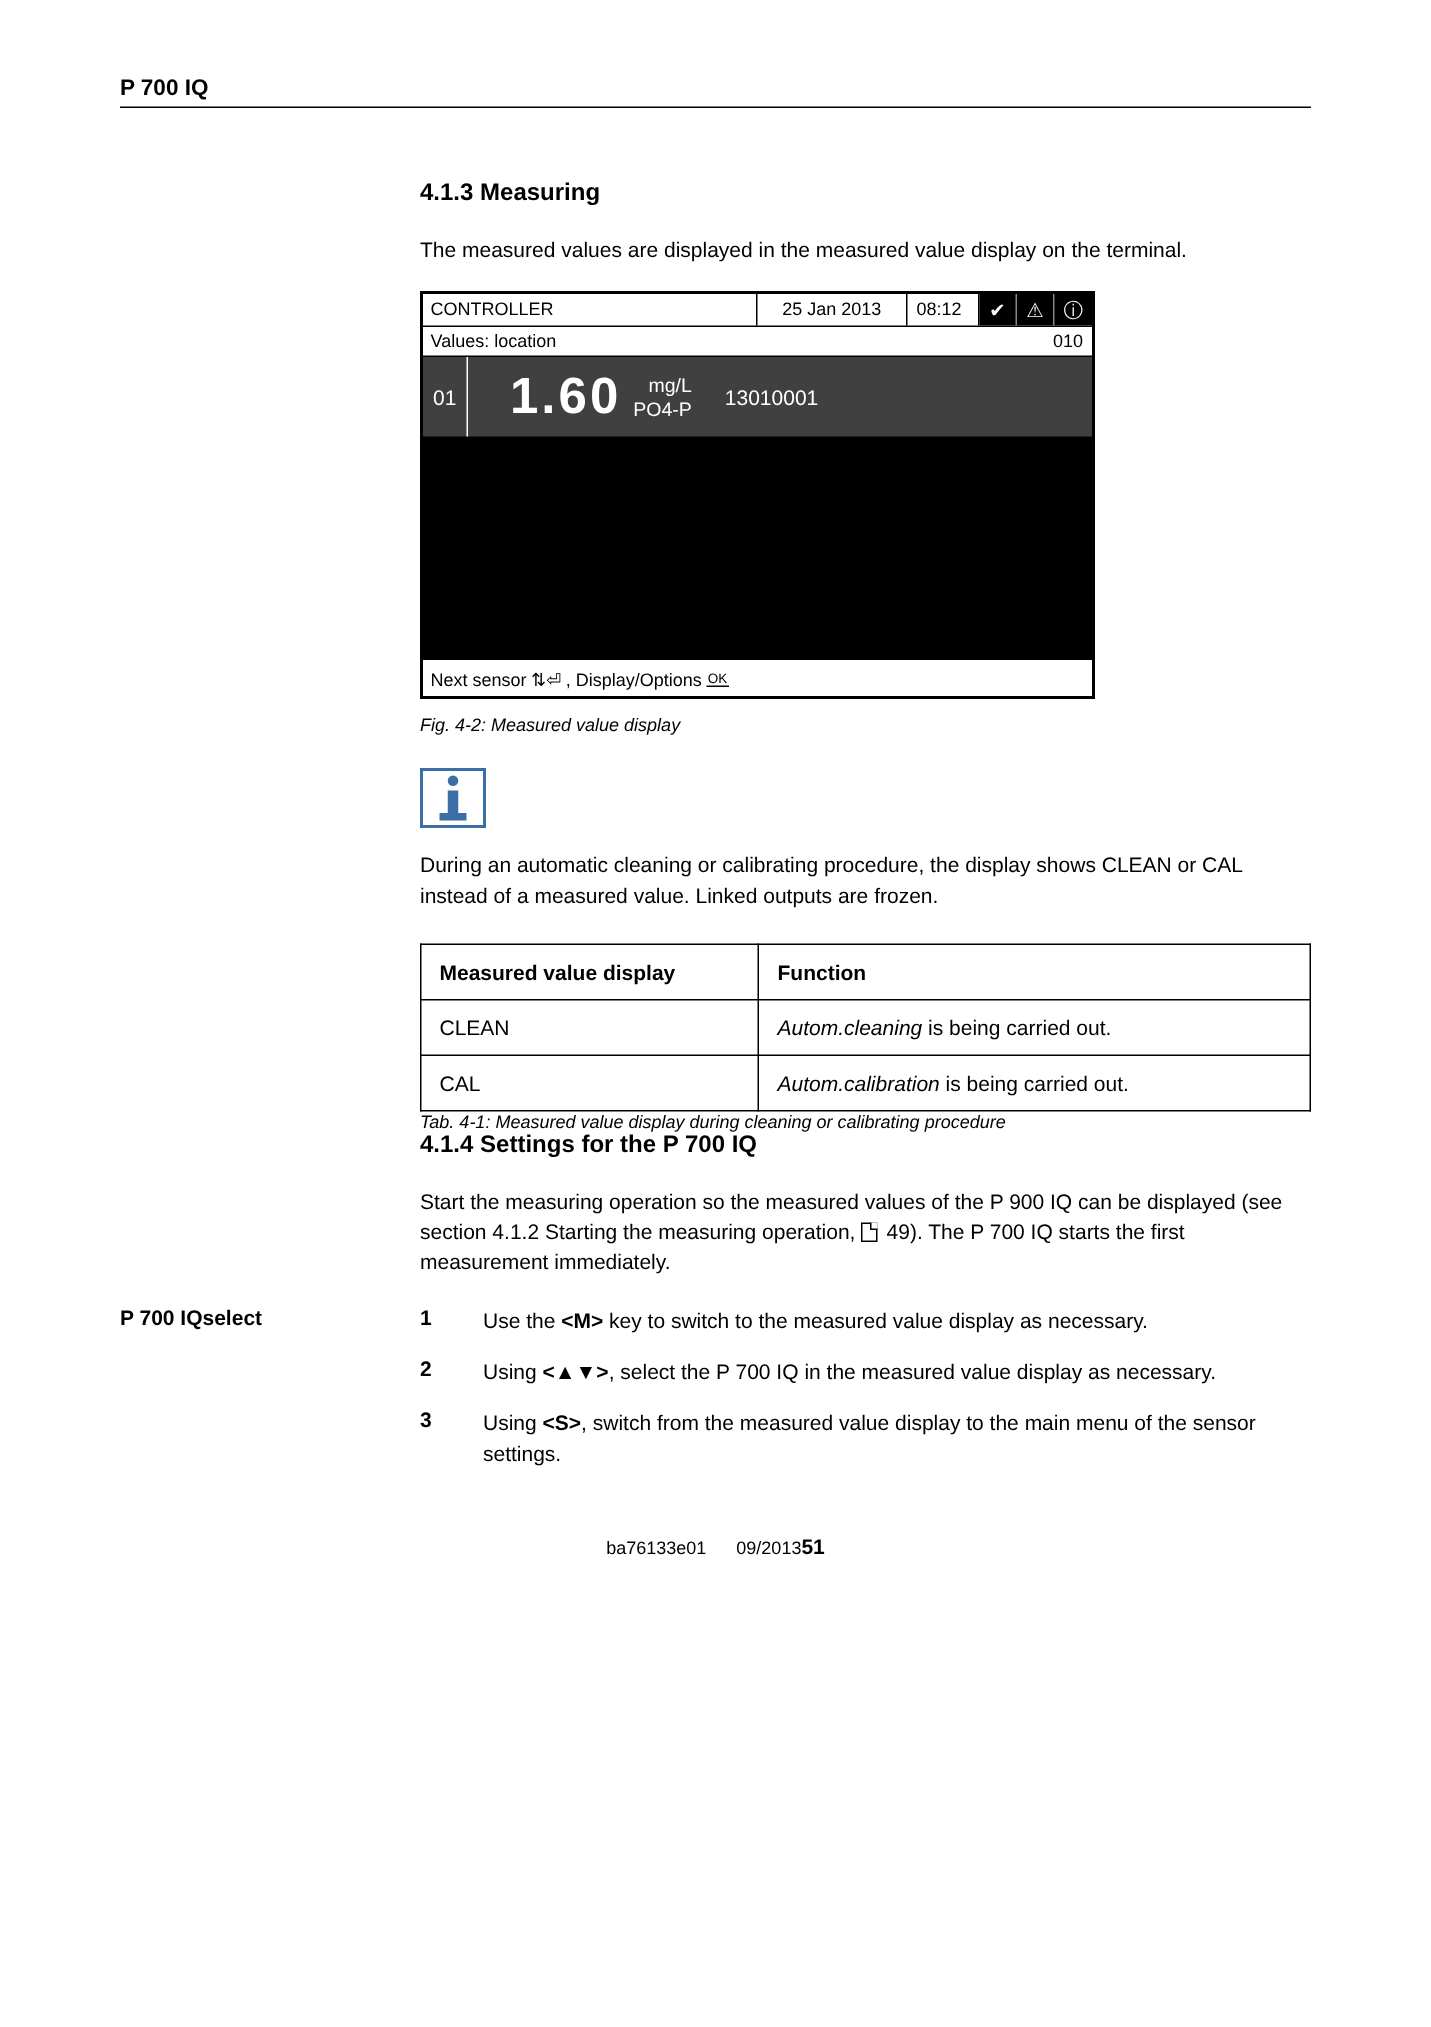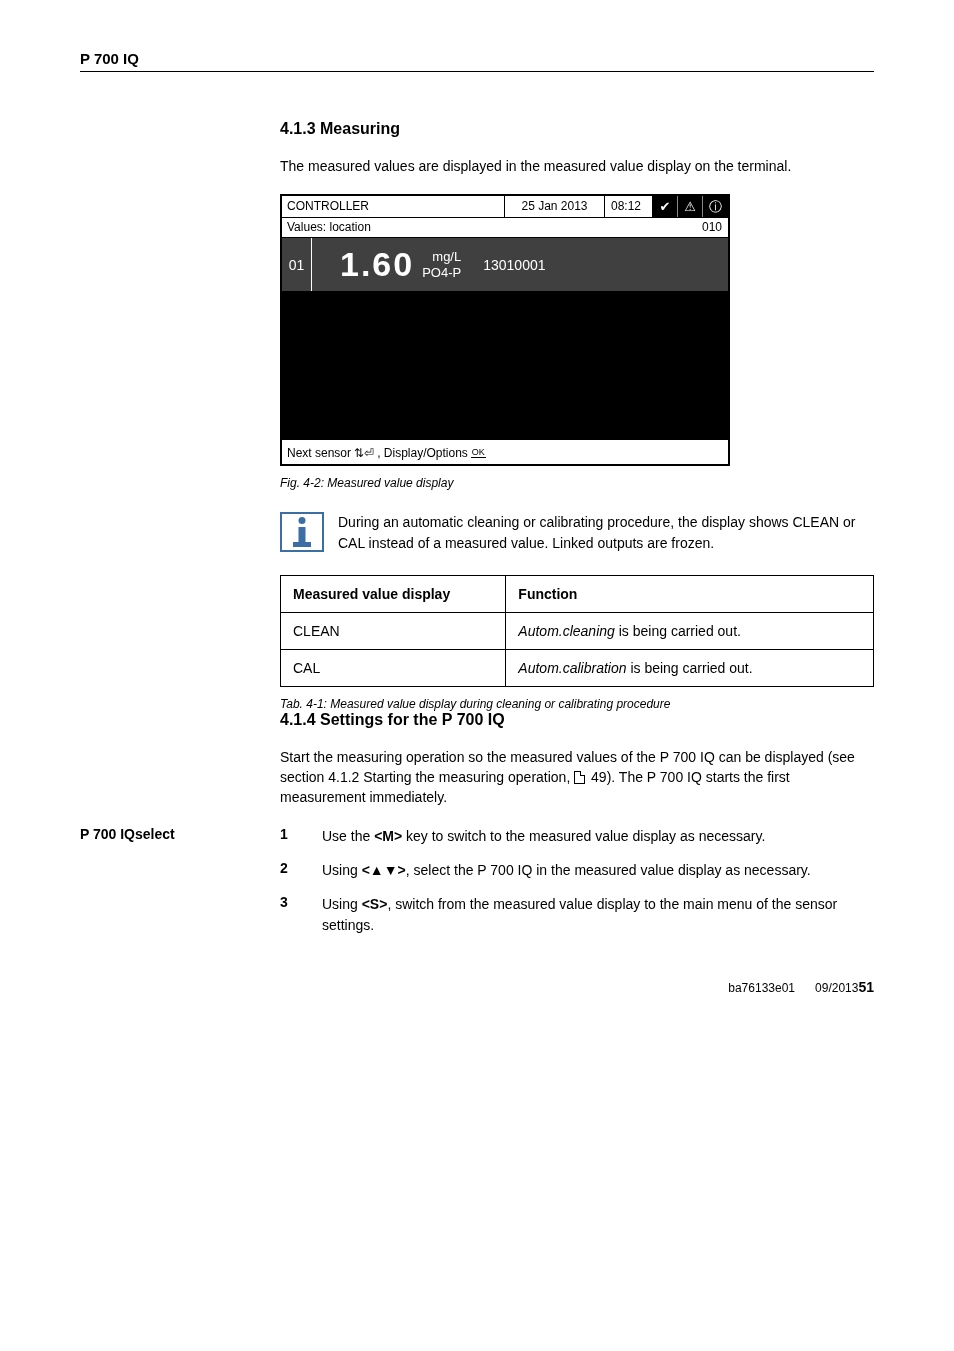--- a/index.html
+++ b/index.html
@@ -144,20 +144,21 @@
   .fig-caption {
     font-style: italic;
     font-size: 12px;
     margin-bottom: 22px;
   }
   .note-row {
     display: flex;
     gap: 14px;
     margin-bottom: 22px;
     align-items: flex-start;
+    flex-direction: column;
   }
   .note-icon {
     width: 44px;
     height: 40px;
     border: 2px solid #3b6ea5;
     position: relative;
     flex-shrink: 0;
   }
   .note-icon .dot {
     position: absolute;
@@ -187,21 +188,20 @@
     height: 5px;
     background: #3b6ea5;
   }
   .note-text {
     font-size: 14px;
     line-height: 1.45;
   }
   table.mv-table {
     border-collapse: collapse;
     width: 100%;
-    margin-bottom: 10px;
   }
   table.mv-table th, table.mv-table td {
     border: 1px solid #000;
     padding: 10px 12px;
     text-align: left;
     font-size: 14px;
   }
   table.mv-table th {
     font-weight: bold;
     background: #fff;
@@ -228,21 +228,21 @@
     flex-shrink: 0;
   }
   .step-text {
     flex: 1;
     font-size: 14px;
     line-height: 1.45;
   }
   .footer-row {
     margin-top: 44px;
     display: flex;
-    justify-content: flex-end;
+    justify-content: center;
     font-size: 12px;
     align-items: flex-end;
   }
   .footer-row .page {
     font-weight: bold;
     font-size: 14px;
   }
   .arrowkey {
     font-family: Arial;
   }
@@ -342,21 +342,21 @@
       <td>CAL</td>
       <td><span class="italic">Autom.calibration</span><span> is being carried out.</span></td>
     </tr>
   </tbody>
     </table>
 
   <div class="tab-caption">Tab. 4-1: Measured value display during cleaning or calibrating procedure</div>
 
   <h3 class="section-heading">4.1.4  Settings for the P 700 IQ</h3>
   <p class="body-text">
-    <span>Start the measuring operation so the measured values of the P 700 IQ can be displayed (see section 4.1.2 Starting the measuring operation, </span><span class="pagebox"></span><span> 49). The P 700 IQ starts the first measurement immediately.</span>
+    <span>Start the measuring operation so the measured values of the P 900 IQ can be displayed (see section 4.1.2 Starting the measuring operation, </span><span class="pagebox"></span><span> 49). The P 700 IQ starts the first measurement immediately.</span>
   </p>
 
   <div class="step-row">
     <div class="step-label-col">P 700 IQselect</div>
     <div class="step-num">1</div>
     <div class="step-text">
       <span>Use the </span><span class="bold">&lt;M&gt;</span><span> key to switch to the measured value display as necessary.</span>
     </div>
   </div>
 

